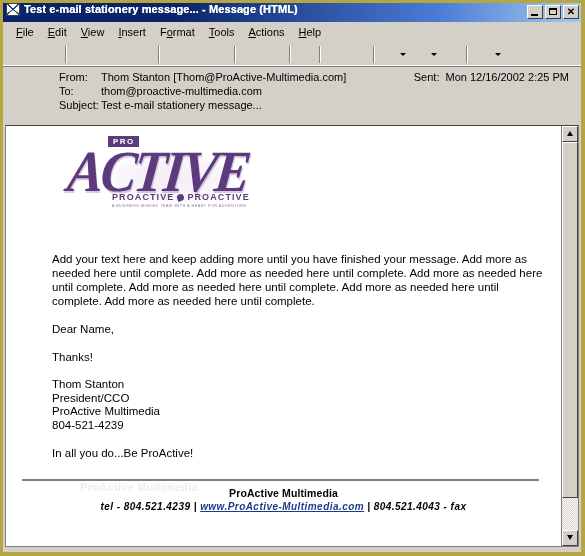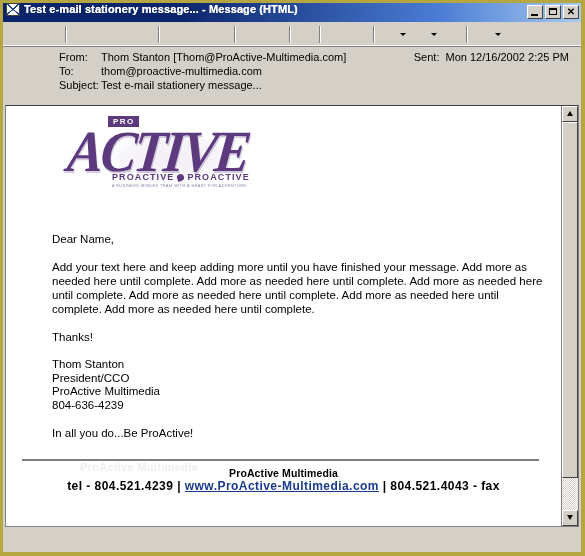--- a/index.html
+++ b/index.html
@@ -517,25 +517,26 @@
     line-height: 13px;
   }
   #footer .f-addr {
     font-size: 10px;
     font-weight: bold;
     color: #000;
     letter-spacing: 0.45px;
     line-height: 13px;
   }
   #footer .f-contact {
-    font-size: 12px;
+    font-size: 10px;
     font-weight: bold;
     color: #000;
     letter-spacing: 0.45px;
     line-height: 13px;
+    font-style: italic;
   }
   #footer .f-link {
     color: #1a3a8a;
     text-decoration: underline;
   }
 
   
   #vscroll {
     position: absolute;
     right: 0; top: 0;
@@ -592,20 +593,30 @@
     <span id="title-text">Test e-mail stationery message... - Message (HTML)</span>
     <div id="win-buttons">
       <div class="wb wb-min"></div>
       <div class="wb wb-max"></div>
       <div class="wb">
         <span class="wb-close-glyph">✕</span>
       </div>
     </div>
   </div>
 
+  <div id="menubar">
+    <div class="menu-item"><u>F</u>ile</div>
+    <div class="menu-item"><u>E</u>dit</div>
+    <div class="menu-item"><u>V</u>iew</div>
+    <div class="menu-item"><u>I</u>nsert</div>
+    <div class="menu-item">F<u>o</u>rmat</div>
+    <div class="menu-item"><u>T</u>ools</div>
+    <div class="menu-item"><u>A</u>ctions</div>
+    <div class="menu-item"><u>H</u>elp</div>
+  </div>
 
   <div id="toolbar">
     <div class="tb-btn">
       <span class="ico ico-env"></span>
       <span><u>R</u>eply</span>
     </div>
     <div class="tb-sep"></div>
     <div class="tb-btn">
       <span class="ico ico-env ico-env2"></span>
       <span>Reply to A<u>l</u>l</span>
@@ -680,28 +691,28 @@
           <div id="logo-swoosh"></div>
           <div id="logo-pro">PRO</div>
           <div id="logo-active">ACTIVE</div>
           <div id="logo-tagline">
             <span>PROACTIVE</span><span class="tg-dot"></span><span>PROACTIVE</span>
           </div>
           <div id="logo-subtag">A BUSINESS MINDED TEAM WITH A HEART FOR ADVENTURE</div>
         </div>
 
         <div id="msg-text">
+          <p>Add your text here and keep adding more until you have finished your message. Add more as needed here until complete. Add more as needed here until complete. Add more as needed here until complete. Add more as needed here until complete. Add more as needed here until complete. Add more as needed here until complete.</p>
           <p>Dear Name,</p>
-          <p>Add your text here and keep adding more until you have finished your message. Add more as needed here until complete. Add more as needed here until complete. Add more as needed here until complete. Add more as needed here until complete. Add more as needed here until complete. Add more as needed here until complete.</p>
           <p>Thanks!</p>
           <p class="tight">
             <span class="sig-line">Thom Stanton</span>
             <span class="sig-line">President/CCO</span>
             <span class="sig-line">ProActive Multimedia</span>
-            <span class="sig-line">804-636-4239</span>
+            <span class="sig-line">804-521-4239</span>
           </p>
           <p style="margin-top:14px">In all you do...Be ProActive!</p>
         </div>
 
         <div id="footer-rule"></div>
         <div id="footer">
           <div id="footer-watermark">ProActive Multimedia</div>
           <div class="f-name">ProActive Multimedia</div>
           <div class="f-contact">
             <span>tel - 804.521.4239</span>

